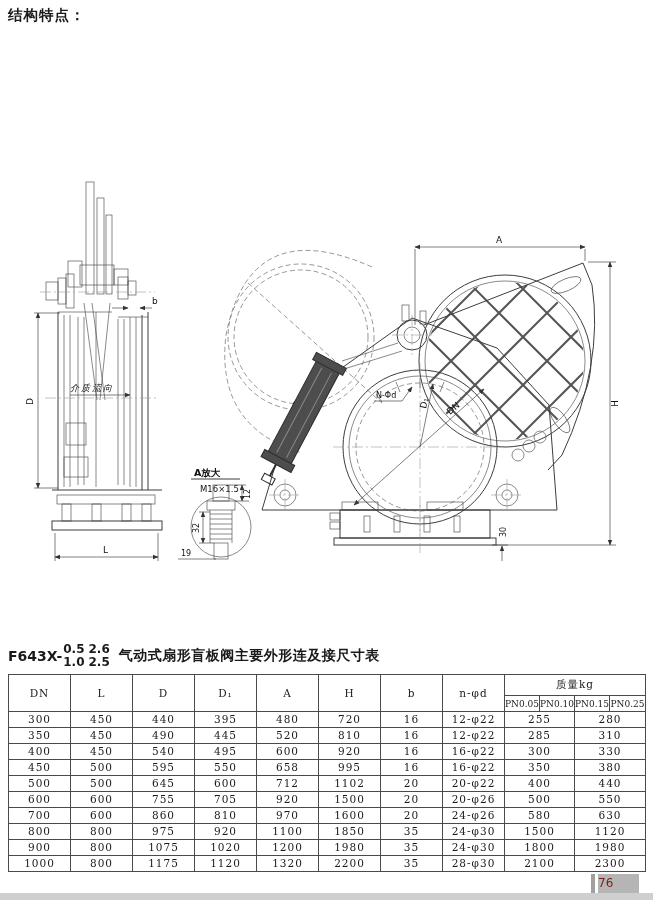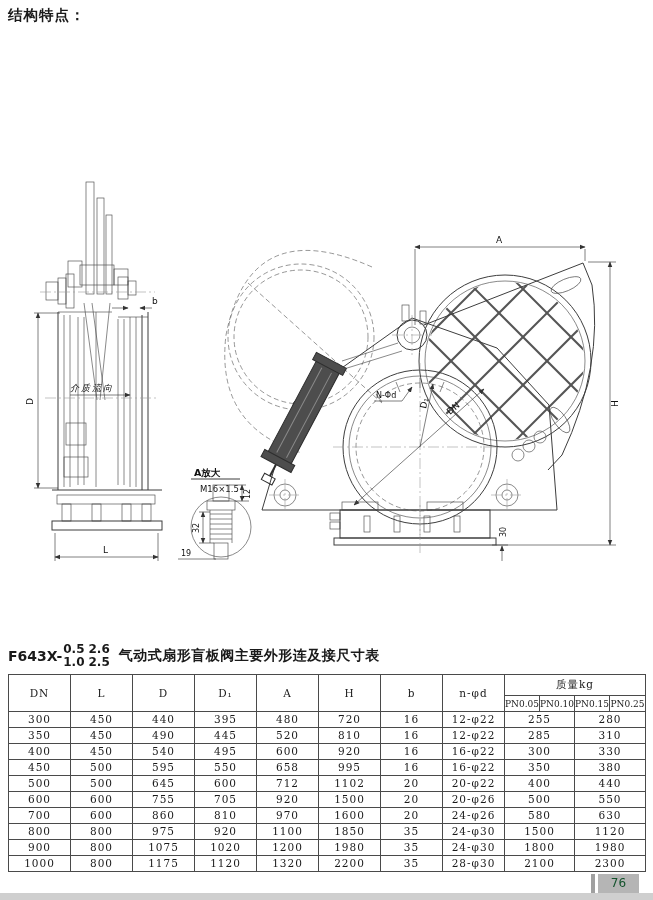--- a/index.html
+++ b/index.html
@@ -32,22 +32,22 @@
   table.dims{position:absolute;top:674px;left:8px;width:637px;border-collapse:collapse;
              table-layout:fixed;font-family:"DejaVu Serif","Liberation Serif",serif;}
   table.dims th,table.dims td{border:1px solid #4a4a4a;text-align:center;padding:0;
              font-weight:normal;white-space:nowrap;overflow:hidden;}
   table.dims thead tr.r1 th{height:20px;font-size:10.5px;letter-spacing:1px;}
   table.dims thead tr.r2 th{height:15px;font-size:9px;letter-spacing:0;}
   table.dims td{height:15px;font-size:10.5px;letter-spacing:1px;line-height:15px;}
   
   .page-num-bar{position:absolute;top:874px;left:591px;width:4px;height:19px;background:#a0a0a0;}
   .page-num{position:absolute;top:874px;left:598px;width:41px;height:19px;background:#b5b5b5;
-            color:#14532d;font-family:"DejaVu Sans","Liberation Sans",sans-serif;
-            font-size:12px;text-align:center;line-height:19px;}
+            color:#7f1d1d;font-family:"DejaVu Sans","Liberation Sans",sans-serif;
+            font-size:12px;line-height:19px;}
   .bottom-bar{position:absolute;top:893px;left:0;width:653px;height:7px;background:#cfcfcf;}
 </style>
 </head>
 <body>
 
 <div class="page">
 
   <section class="features">
     <h2>结构特点：</h2>
   </section>

